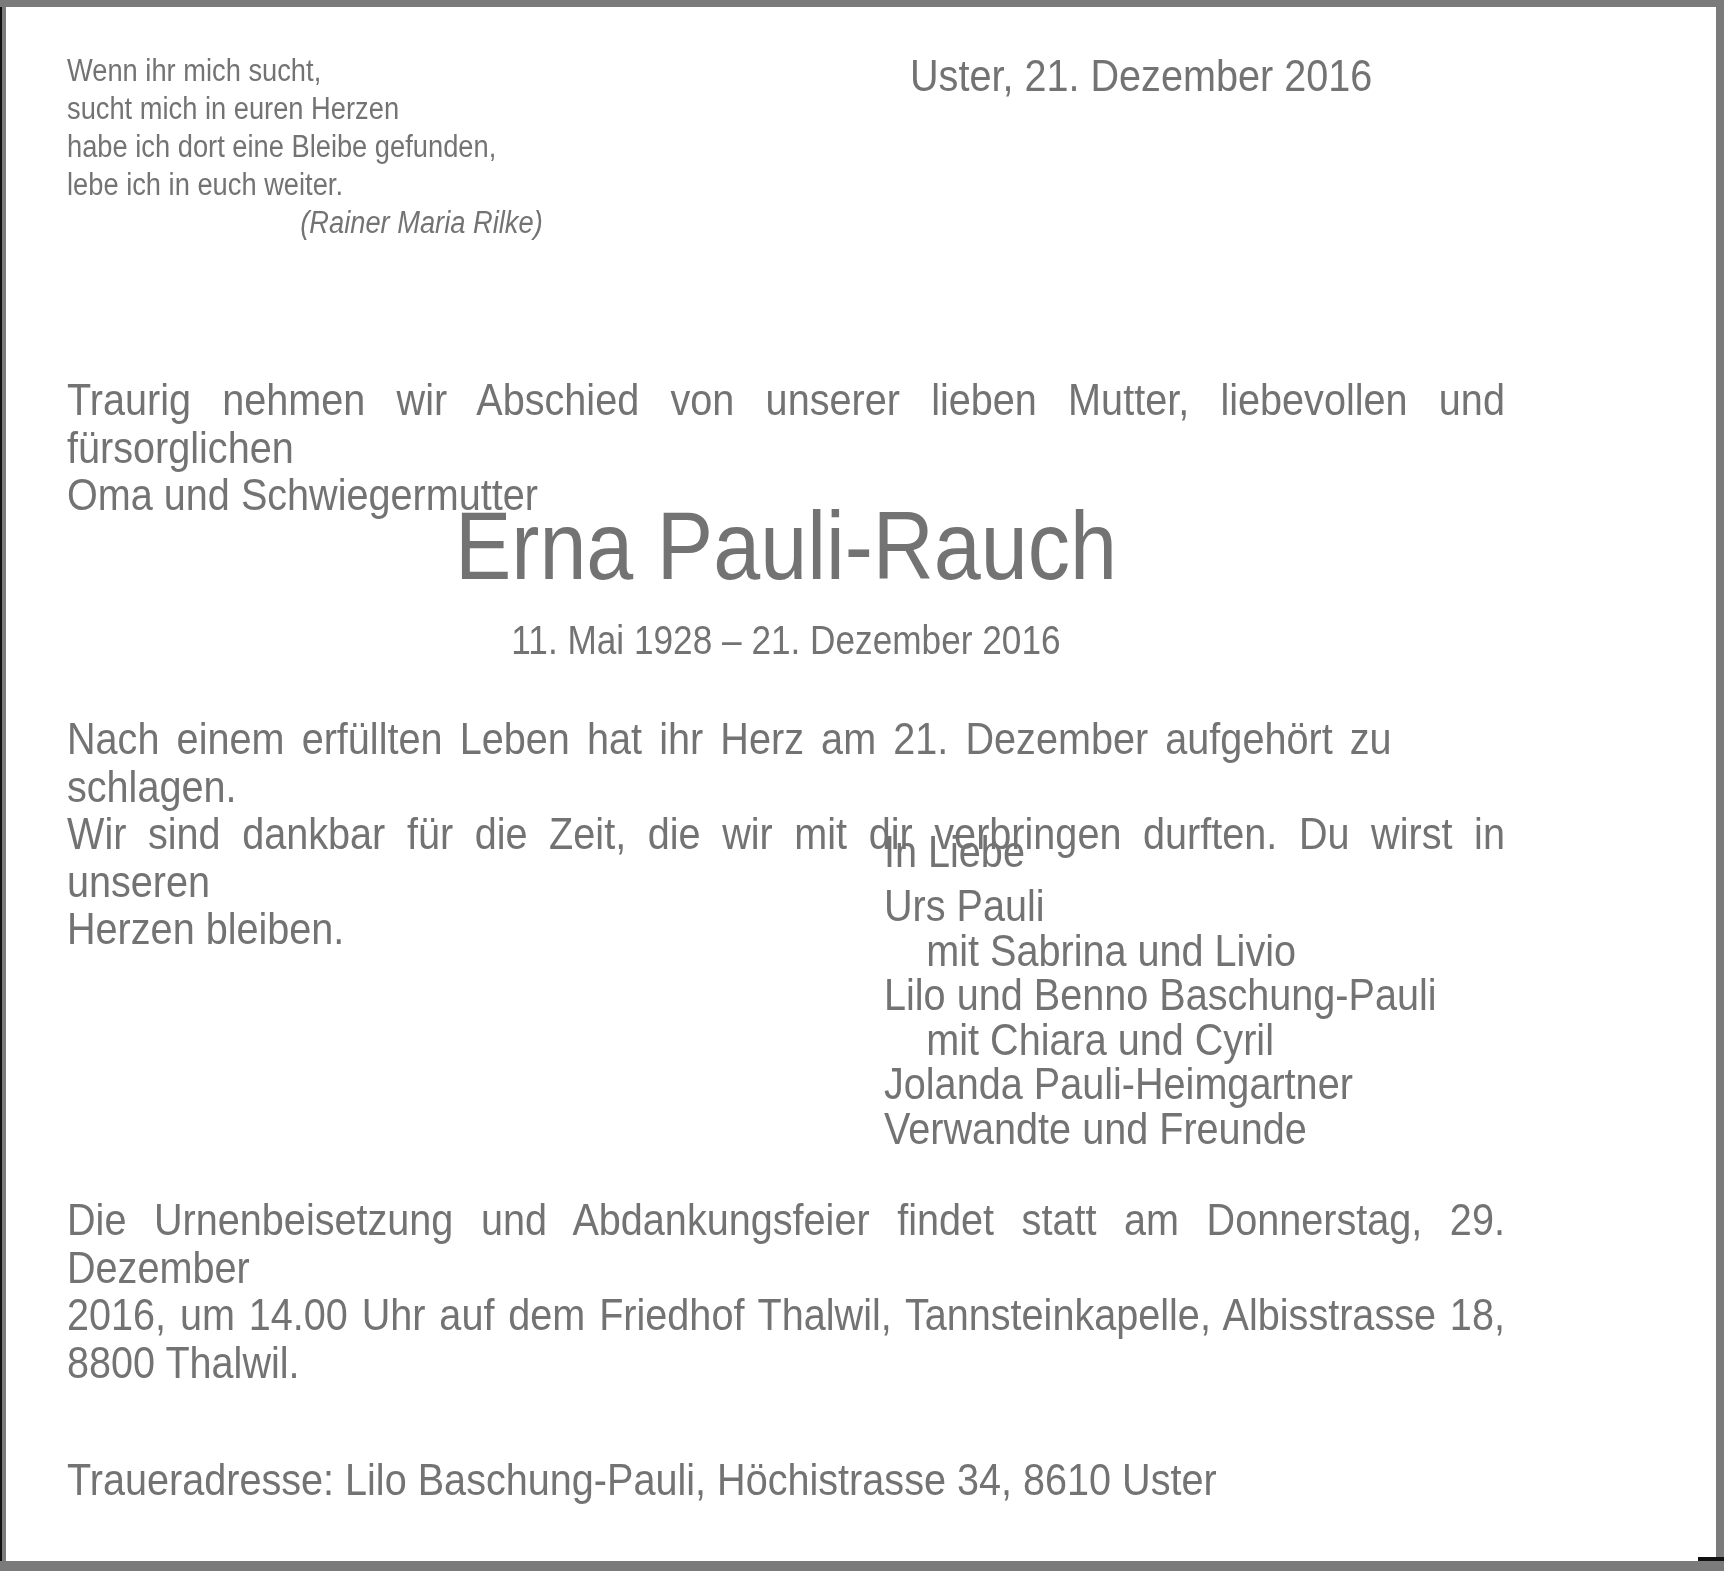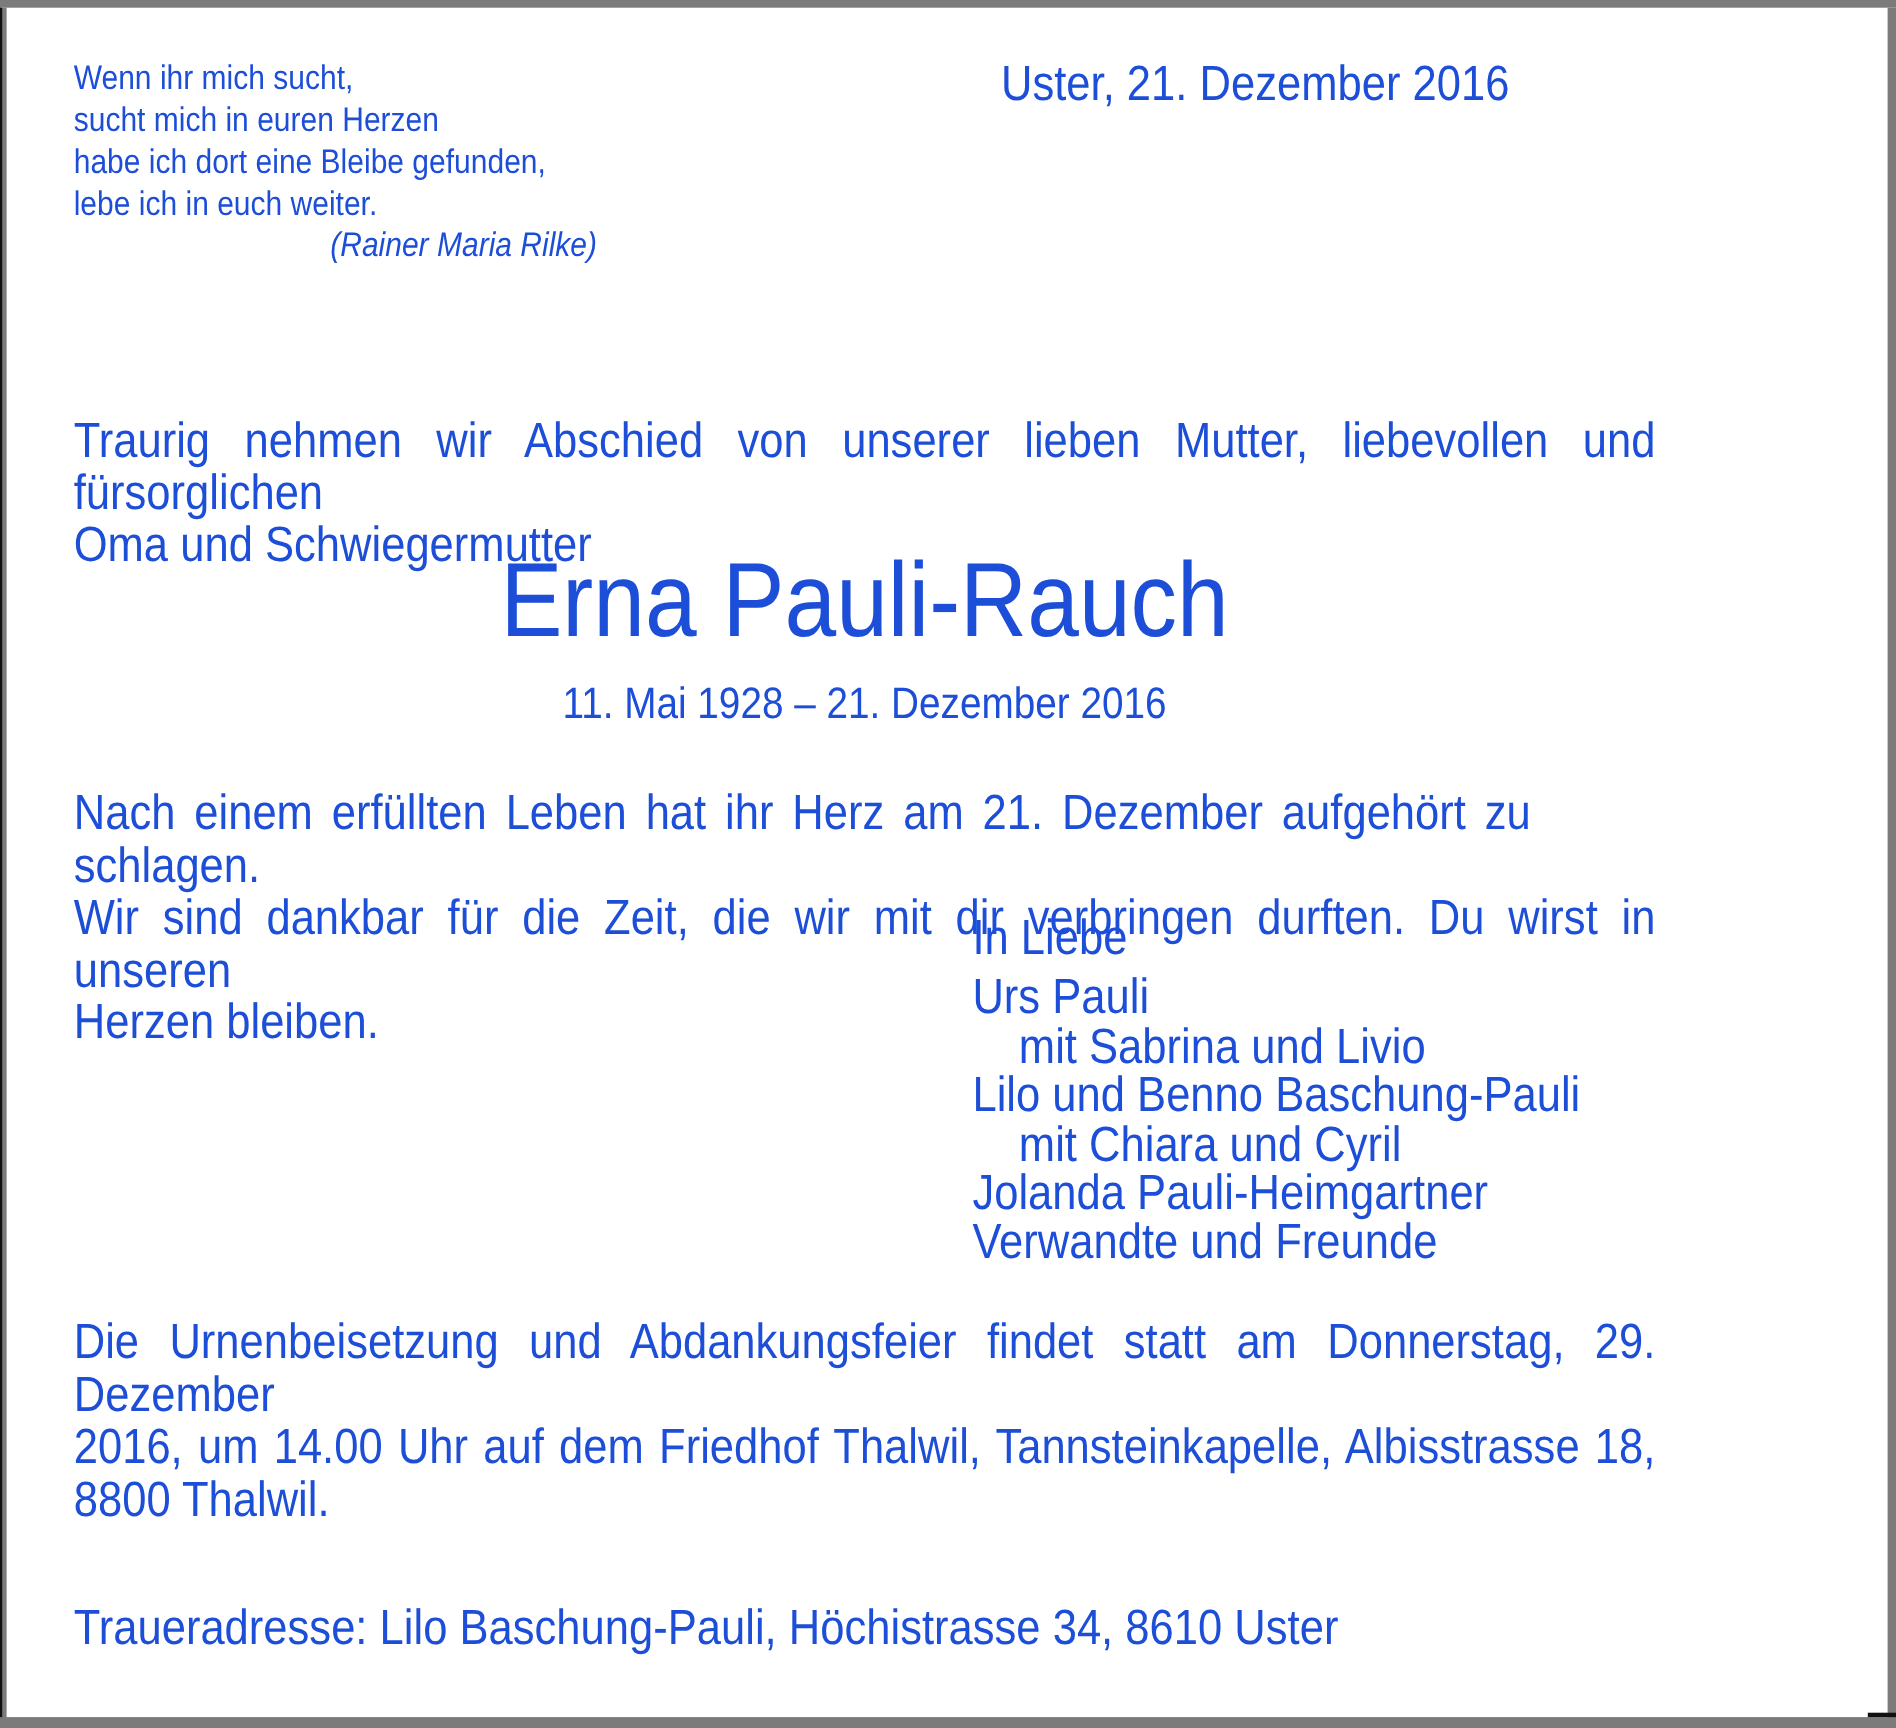--- a/index.html
+++ b/index.html
@@ -3,21 +3,21 @@
 <meta charset="utf-8">
 <style>
   html, body { margin: 0; padding: 0; background: #ffffff; }
   .page {
     position: relative;
     width: 1724px;
     height: 1571px;
     background: #ffffff;
     overflow: hidden;
     font-family: "Liberation Sans", sans-serif;
-    color: #1d4ed8;
+    color: #737373;
   }
   
   .frame { position: absolute; background: #7b7b7b; }
   .frame-top    { left: 0; top: 0; width: 1724px; height: 7px; }
   .frame-left   { left: 0; top: 7px; width: 6px; height: 1564px; }
   .frame-left-black { position: absolute; left: 0; top: 7px; width: 2px; height: 1564px; background: #111; }
   .frame-right  { left: 1716px; top: 7px; width: 8px; height: 1564px; }
   .frame-bottom { left: 0; top: 1561px; width: 1724px; height: 10px; }
   .frame-corner-black { position: absolute; left: 1698px; top: 1557px; width: 26px; height: 4px; background: #111; }
 

